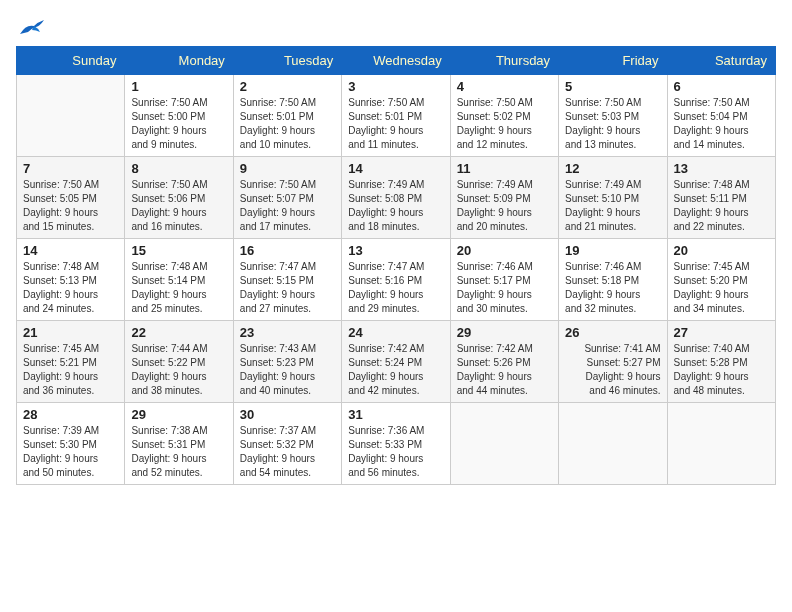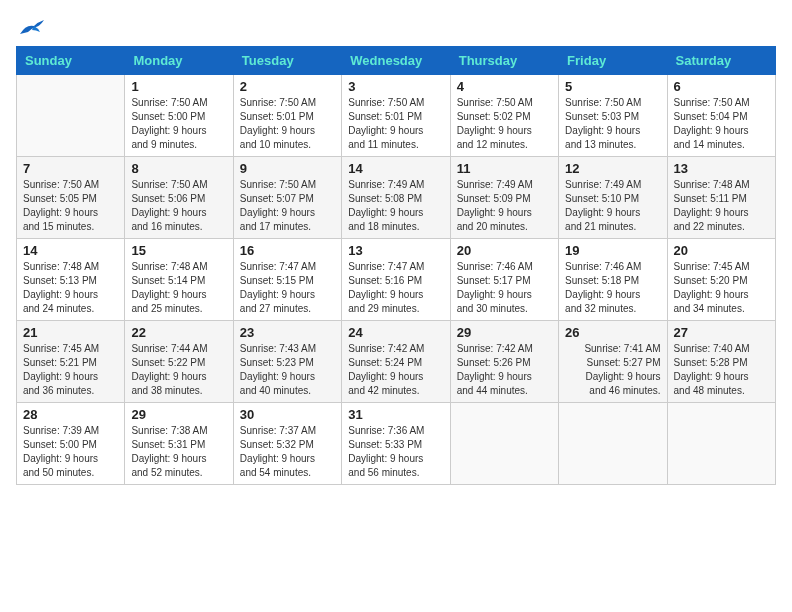--- a/index.html
+++ b/index.html
@@ -53,25 +53,25 @@
       font-size: 16px;
       color: #444;
     }
     .calendar {
       width: 100%;
       border-collapse: collapse;
       border: 1px solid #ccc;
     }
     .calendar th {
       background-color: #1565c0;
-      color: #5eead4;
+      color: #fef9c3;
       font-size: 13px;
-      font-weight: bold;
+      font-weight: normal;
       padding: 6px 8px;
-      text-align: left;
+      text-align: right;
       border: 1px solid #1565c0;
     }
     .calendar td {
       border: 1px solid #ccc;
       vertical-align: top;
       padding: 4px 6px;
       width: 108px;
       min-height: 80px;
     }
     .day-number {
@@ -323,21 +323,21 @@
           <div class="day-info" style="white-space: pre-line;">Sunrise: 7:40 AM
 Sunset: 5:28 PM
 Daylight: 9 hours
 and 48 minutes.</div>
         </td>
       </tr>
       <tr class="row-normal">
         <td>
           <div class="day-number">28</div>
           <div class="day-info" style="white-space: pre-line;">Sunrise: 7:39 AM
-Sunset: 5:00 PM
+Sunset: 5:30 PM
 Daylight: 9 hours
 and 50 minutes.</div>
         </td>
         <td>
           <div class="day-number">29</div>
           <div class="day-info" style="white-space: pre-line;">Sunrise: 7:38 AM
 Sunset: 5:31 PM
 Daylight: 9 hours
 and 52 minutes.</div>
         </td>

